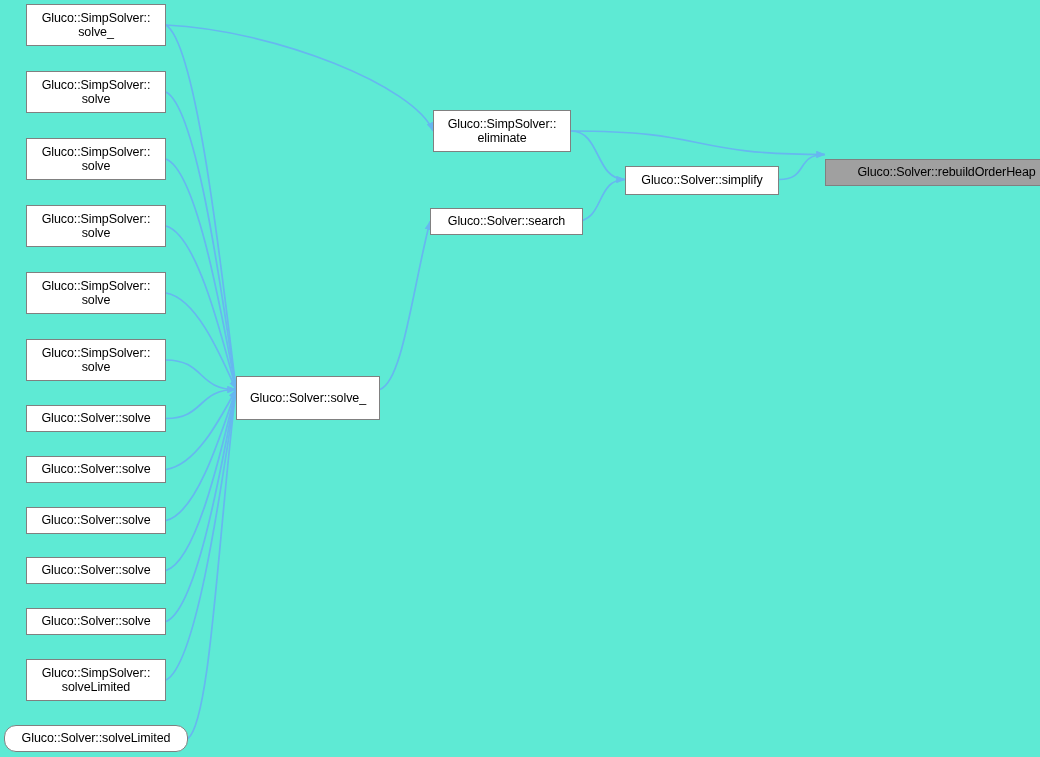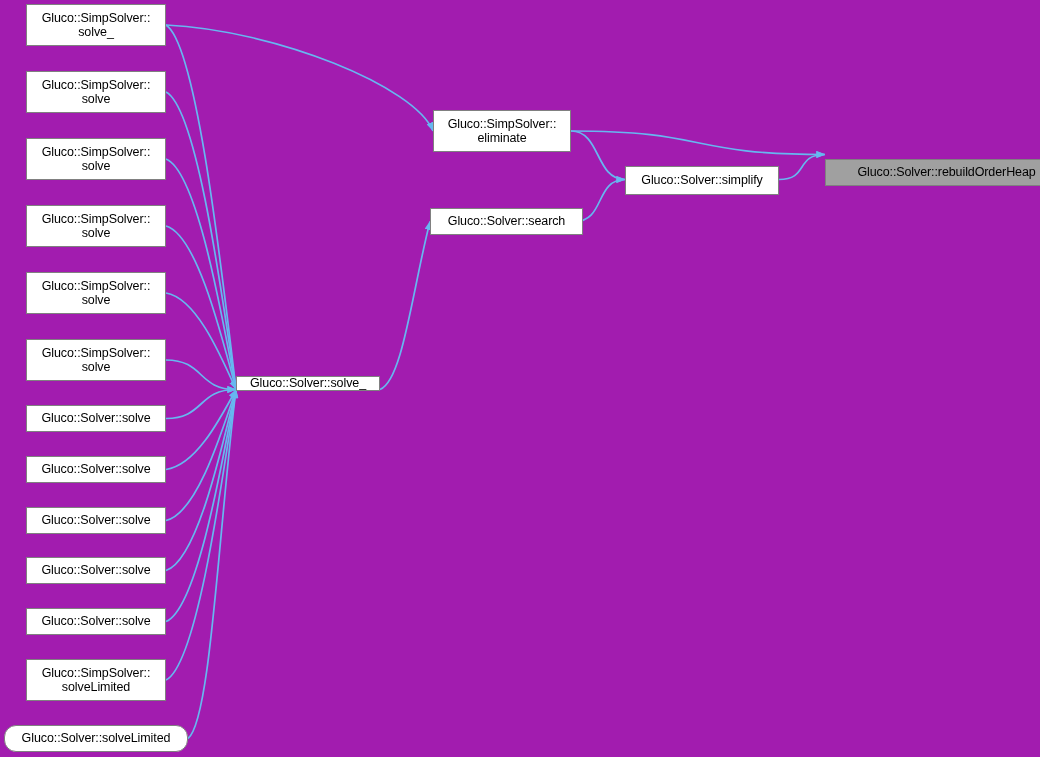--- a/index.html
+++ b/index.html
@@ -4,21 +4,21 @@
 <style>
   html, body {
     margin: 0;
     padding: 0;
     background: #000000;
   }
   #graph-root {
     position: relative;
     width: 1040px;
     height: 757px;
-    background: #a21caf;
+    background: #5eead4;
     overflow: hidden;
     font-family: "Liberation Sans", sans-serif;
   }
   svg#edges {
     position: absolute;
     left: 0;
     top: 0;
     width: 1040px;
     height: 757px;
   }
@@ -95,20 +95,20 @@
       <div class="node" style="left: 26px; top: 339px; width: 140px; height: 42px;"><span class="node-label">Gluco::SimpSolver::
 solve</span></div>
       <div class="node" style="left: 26px; top: 405px; width: 140px; height: 27px;"><span class="node-label">Gluco::Solver::solve</span></div>
       <div class="node" style="left: 26px; top: 456px; width: 140px; height: 27px;"><span class="node-label">Gluco::Solver::solve</span></div>
       <div class="node" style="left: 26px; top: 507px; width: 140px; height: 27px;"><span class="node-label">Gluco::Solver::solve</span></div>
       <div class="node" style="left: 26px; top: 557px; width: 140px; height: 27px;"><span class="node-label">Gluco::Solver::solve</span></div>
       <div class="node" style="left: 26px; top: 608px; width: 140px; height: 27px;"><span class="node-label">Gluco::Solver::solve</span></div>
       <div class="node" style="left: 26px; top: 659px; width: 140px; height: 42px;"><span class="node-label">Gluco::SimpSolver::
 solveLimited</span></div>
       <div class="node" style="left: 4px; top: 725px; width: 184px; height: 27px; border-radius: 12px;"><span class="node-label">Gluco::Solver::solveLimited</span></div>
-      <div class="node" style="left: 236px; top: 376px; width: 144px; height: 15px;"><span class="node-label">Gluco::Solver::solve_</span></div>
+      <div class="node" style="left: 236px; top: 376px; width: 144px; height: 44px;"><span class="node-label">Gluco::Solver::solve_</span></div>
       <div class="node" style="left: 433px; top: 110px; width: 138px; height: 42px;"><span class="node-label">Gluco::SimpSolver::
 eliminate</span></div>
       <div class="node" style="left: 430px; top: 208px; width: 153px; height: 27px;"><span class="node-label">Gluco::Solver::search</span></div>
       <div class="node" style="left: 625px; top: 166px; width: 154px; height: 29px;"><span class="node-label">Gluco::Solver::simplify</span></div>
       <div class="node highlight" style="left: 825px; top: 159px; width: 235px; height: 27px; padding-left: 8px;"><span class="node-label">Gluco::Solver::rebuildOrderHeap</span></div>
     </div>
 </div>
 
 </body></html>

